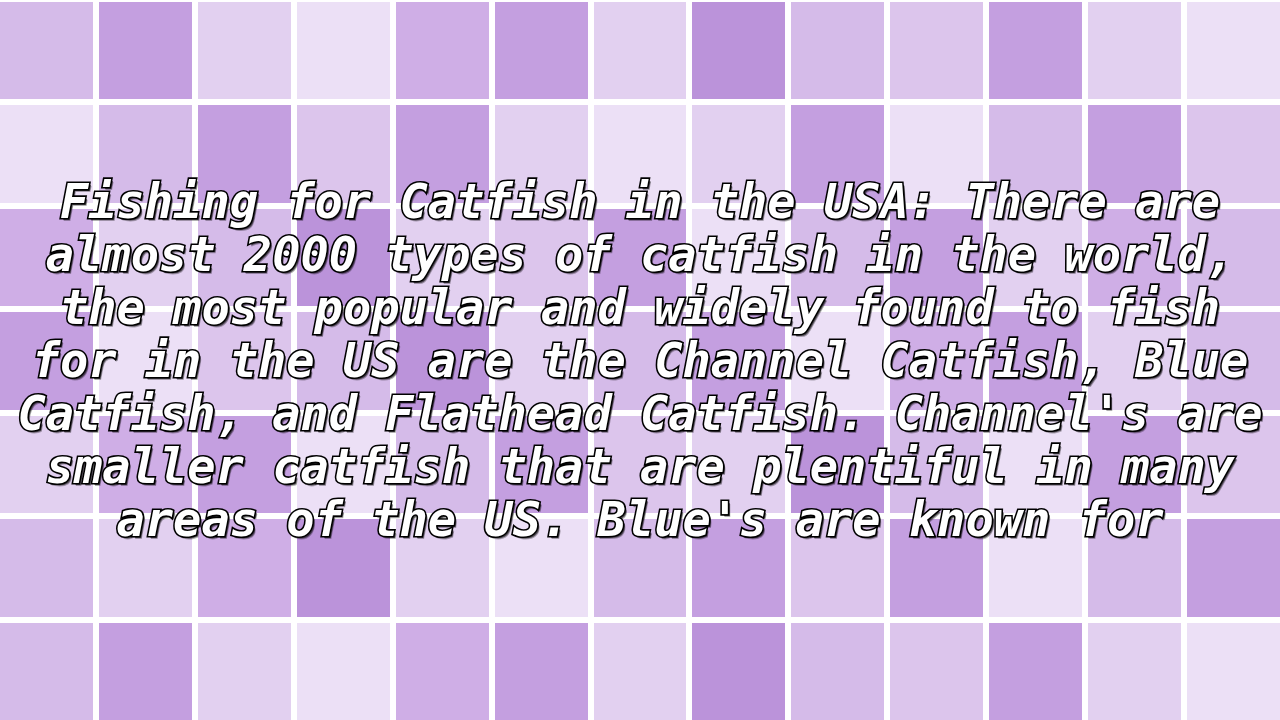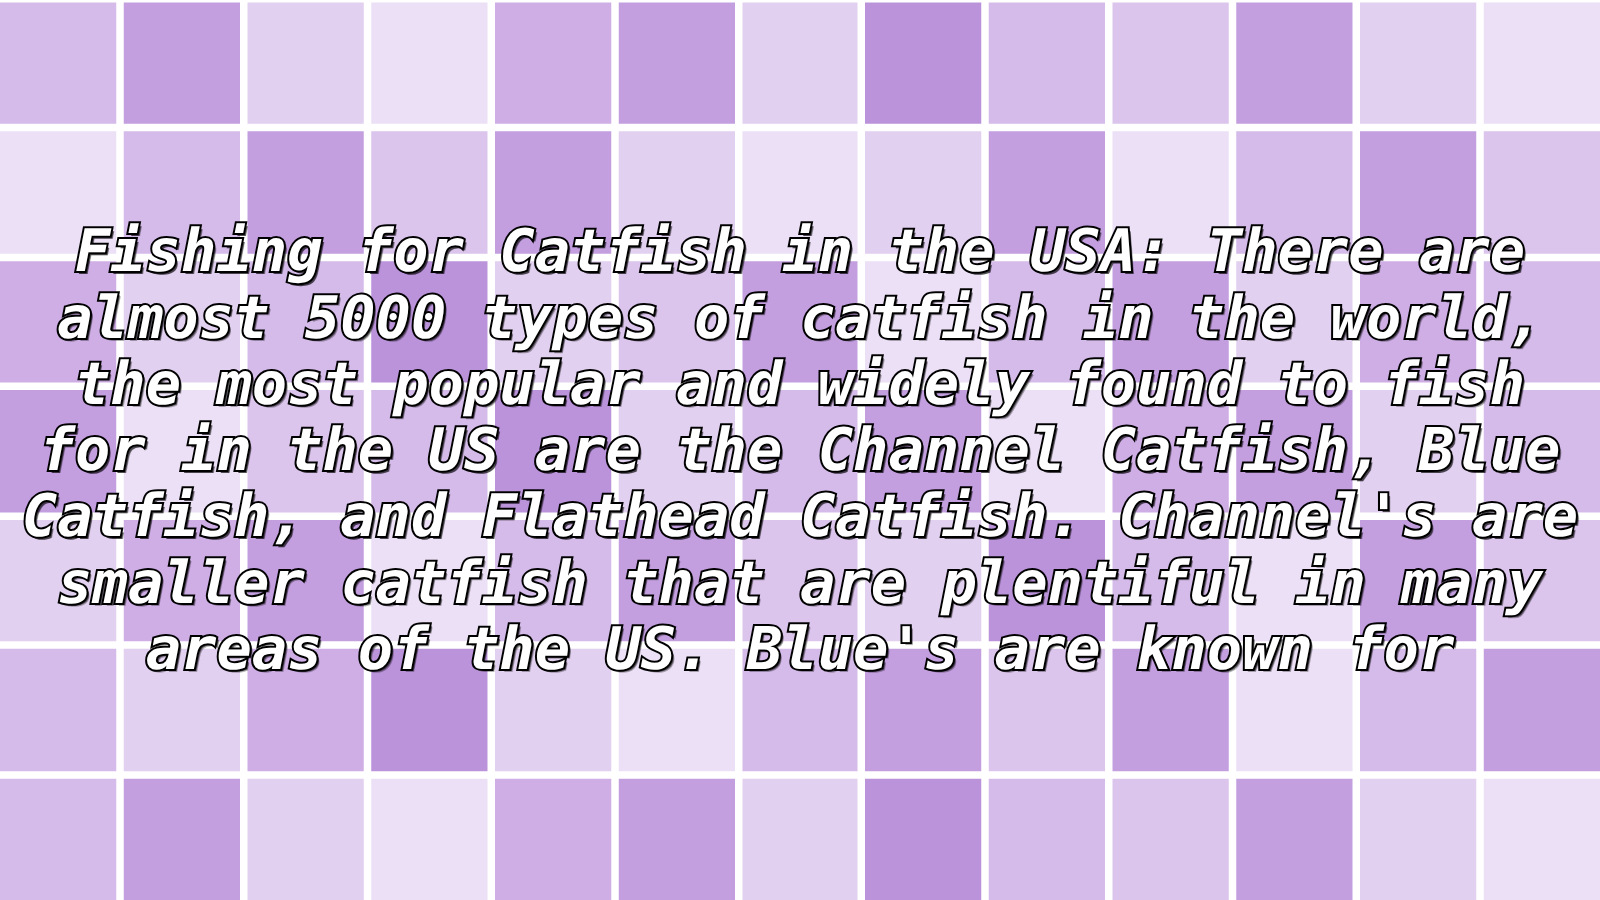--- a/index.html
+++ b/index.html
@@ -165,16 +165,16 @@
       <div class="tile" style="background: rgb(226, 208, 240);"></div>
       <div class="tile" style="background: rgb(187, 147, 218);"></div>
       <div class="tile" style="background: rgb(213, 187, 233);"></div>
       <div class="tile" style="background: rgb(220, 197, 236);"></div>
       <div class="tile" style="background: rgb(196, 159, 224);"></div>
       <div class="tile" style="background: rgb(226, 208, 240);"></div>
       <div class="tile" style="background: rgb(236, 224, 246);"></div>
     </div>
 
   <div id="text-layer">
-    <p id="caption">Fishing for Catfish in the USA: There are almost 5000 types of catfish in the world, the most popular and widely found to fish for in the US are the Channel Catfish, Blue Catfish, and Flathead Catfish. Channel's are smaller catfish that are plentiful in many areas of the US. Blue's are known for</p>
+    <p id="caption">Fishing for Catfish in the USA: There are almost 2000 types of catfish in the world, the most popular and widely found to fish for in the US are the Channel Catfish, Blue Catfish, and Flathead Catfish. Channel's are smaller catfish that are plentiful in many areas of the US. Blue's are known for</p>
   </div>
 
 </div>
 
 </body></html>

